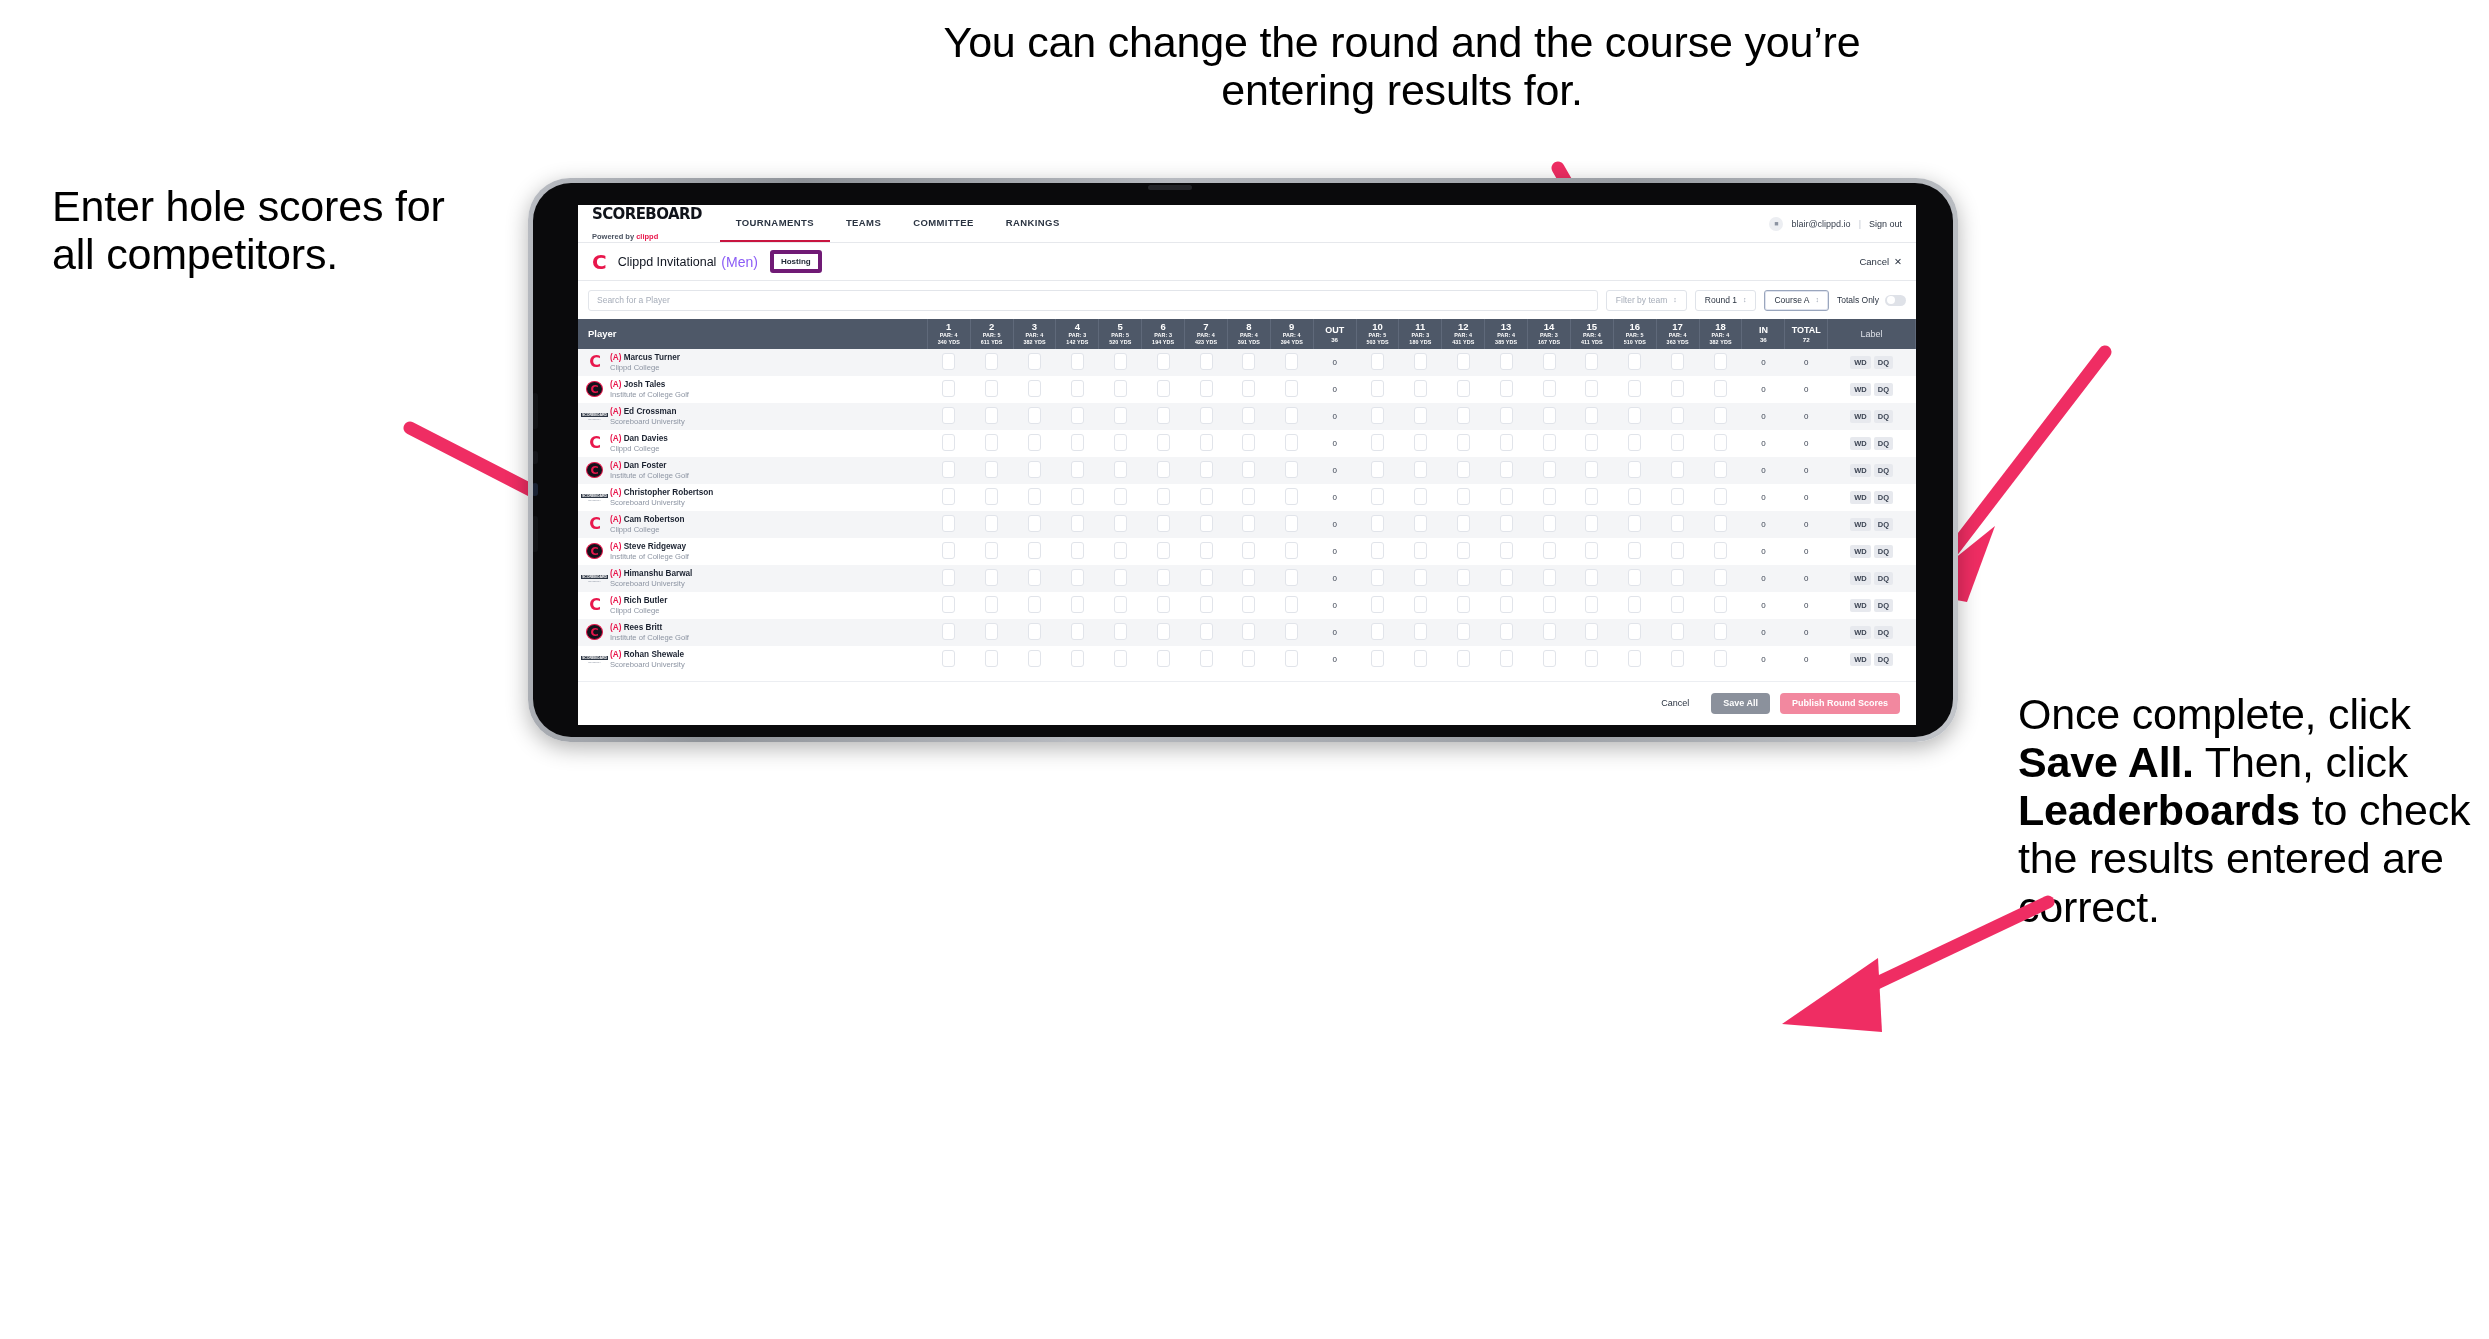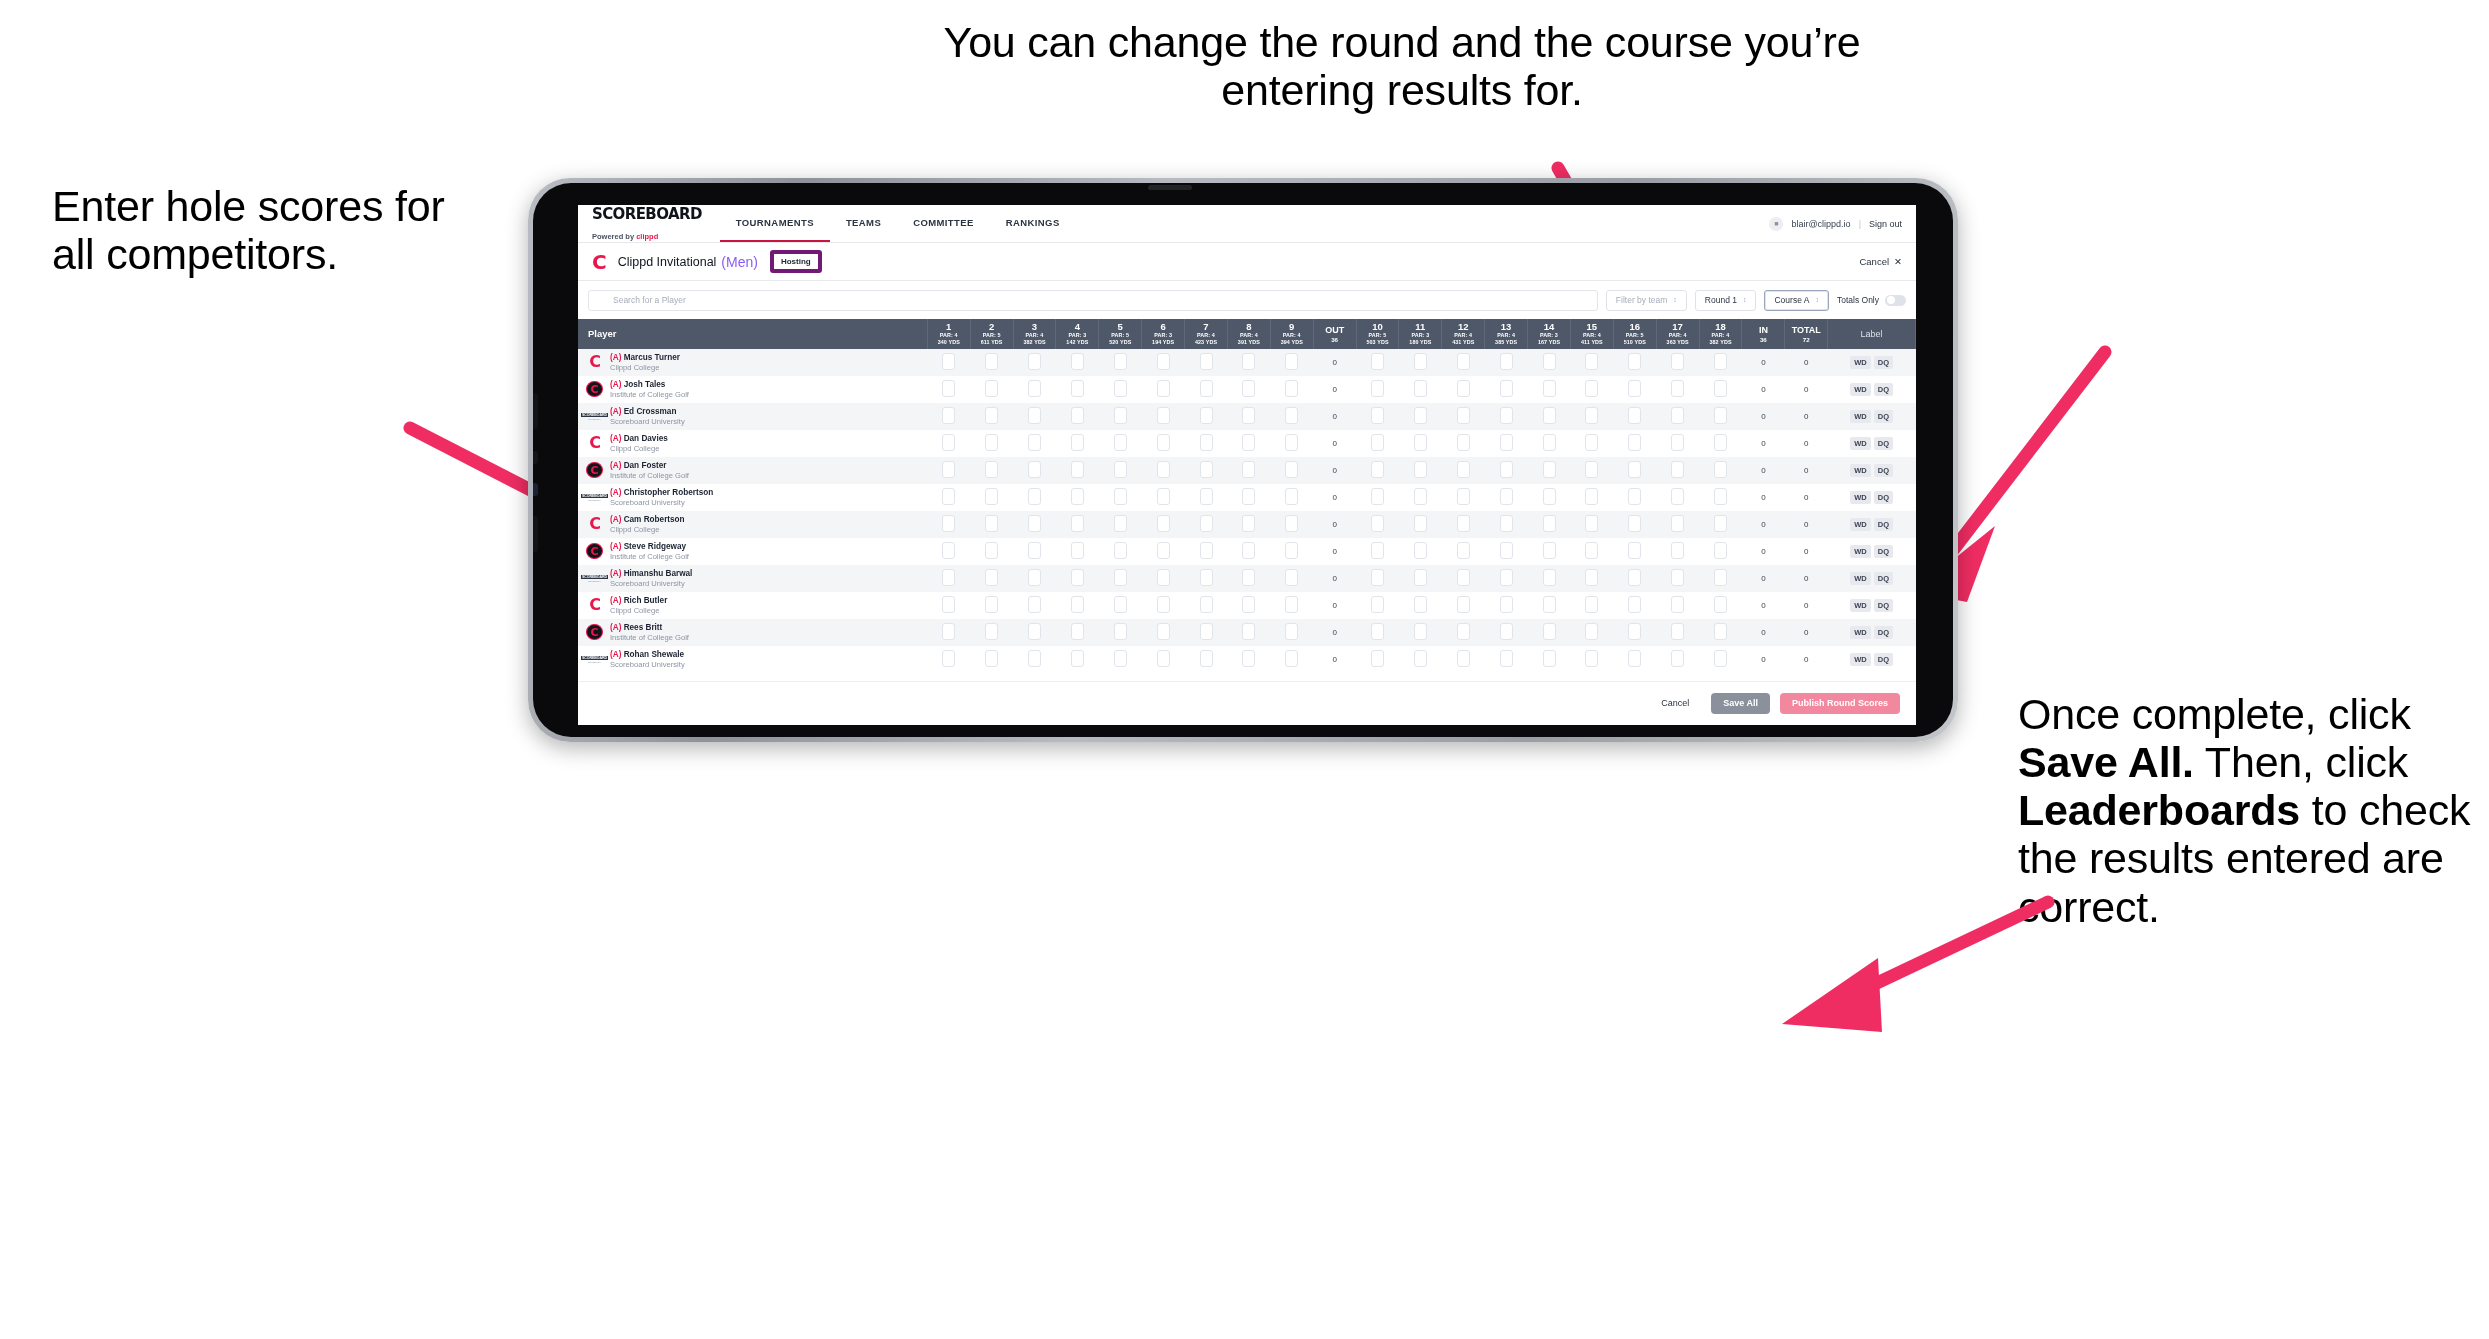--- a/index.html
+++ b/index.html
@@ -128,21 +128,21 @@
   }
   #sectabs .st.active { background:#fff; color:#121722; font-weight:700; }
 
   
   #filters {
     height: 38px; background:#fff; display:flex; align-items:center;
     padding: 0 10px; gap:8px;
   }
   #search {
     flex: 1 1 auto; height:21px; border:1px solid #e2e5ea; border-radius:3px;
-    display:flex; align-items:center; padding:0 24px;
+    display:flex; align-items:center; padding:0 8px;
     font-size:8.5px; color:#a6adb9;
   }
   .selbox {
     height:21px; border:1px solid #dfe3e9; border-radius:3px;
     display:flex; align-items:center; gap:6px; padding:0 9px;
     font-size:8.5px; color:#2b3442; background:#fff;text-align:right;
   }
   .selbox.placeholder { color:#a6adb9; }
   .selbox.focused { border-color:#9aa6bd; box-shadow:0 0 0 1px #dfe3ee inset; }
   .selbox .chev { font-size:7px; color:#9aa2b0; line-height:.9; }

